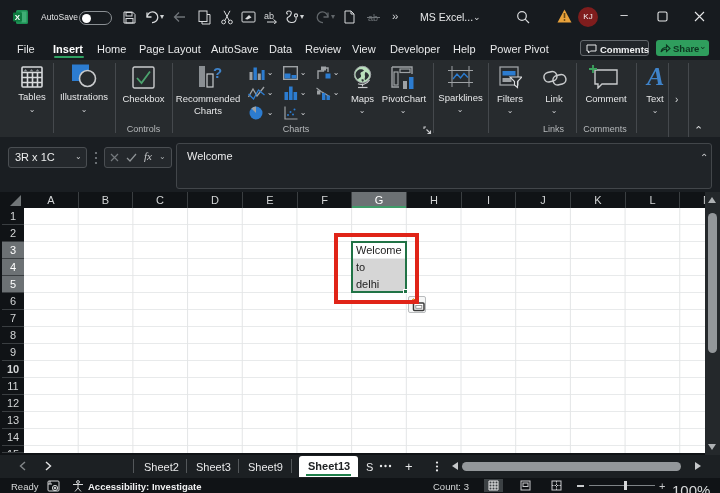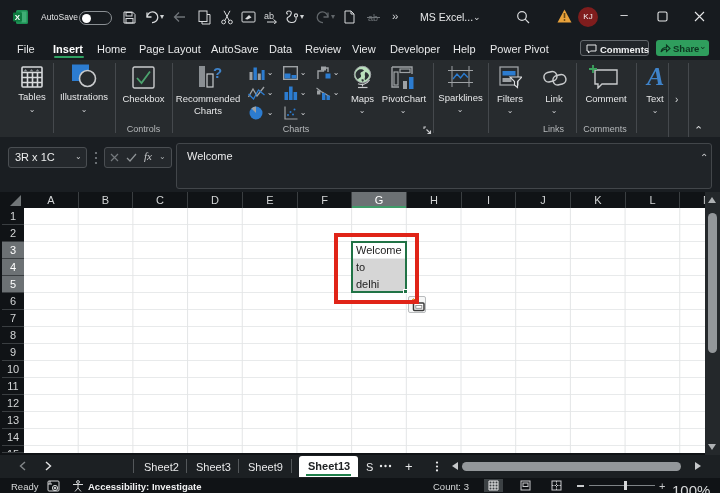--- a/index.html
+++ b/index.html
@@ -371,21 +371,21 @@
   <div id="rows" style="position:absolute;top:208px;left:2px;width:22px;font-size:11px;color:#d3d5d6;">
     <div class="abs rowh" style="top:0px;">1</div>
     <div class="abs rowh" style="top:17px;">2</div>
     <div class="abs rowh" style="top:34px;background:#6c7174;color:#fff;">3</div>
     <div class="abs rowh" style="top:51px;background:#6c7174;color:#fff;">4</div>
     <div class="abs rowh" style="top:68px;background:#6c7174;color:#fff;">5</div>
     <div class="abs rowh" style="top:85px;">6</div>
     <div class="abs rowh" style="top:102px;">7</div>
     <div class="abs rowh" style="top:119px;">8</div>
     <div class="abs rowh" style="top:136px;">9</div>
-    <div class="abs rowh" style="top:153px;">10</div>
+    <div class="abs rowh" style="top:153px;font-weight:bold;">10</div>
     <div class="abs rowh" style="top:170px;">11</div>
     <div class="abs rowh" style="top:187px;">12</div>
     <div class="abs rowh" style="top:204px;">13</div>
     <div class="abs rowh" style="top:221px;">14</div>
     <div class="abs rowh" style="top:238px;height:7px;overflow:hidden;">15</div>
   </div>
 
   <div class="abs" style="left:24px;top:208px;width:681px;height:245px;background:#fff;
     background-image:linear-gradient(to right,transparent 53.7px,#e3e5e6 53.7px),linear-gradient(to bottom,transparent 16px,#e8eaeb 16px);
     background-size:54.7px 17px;"></div>

